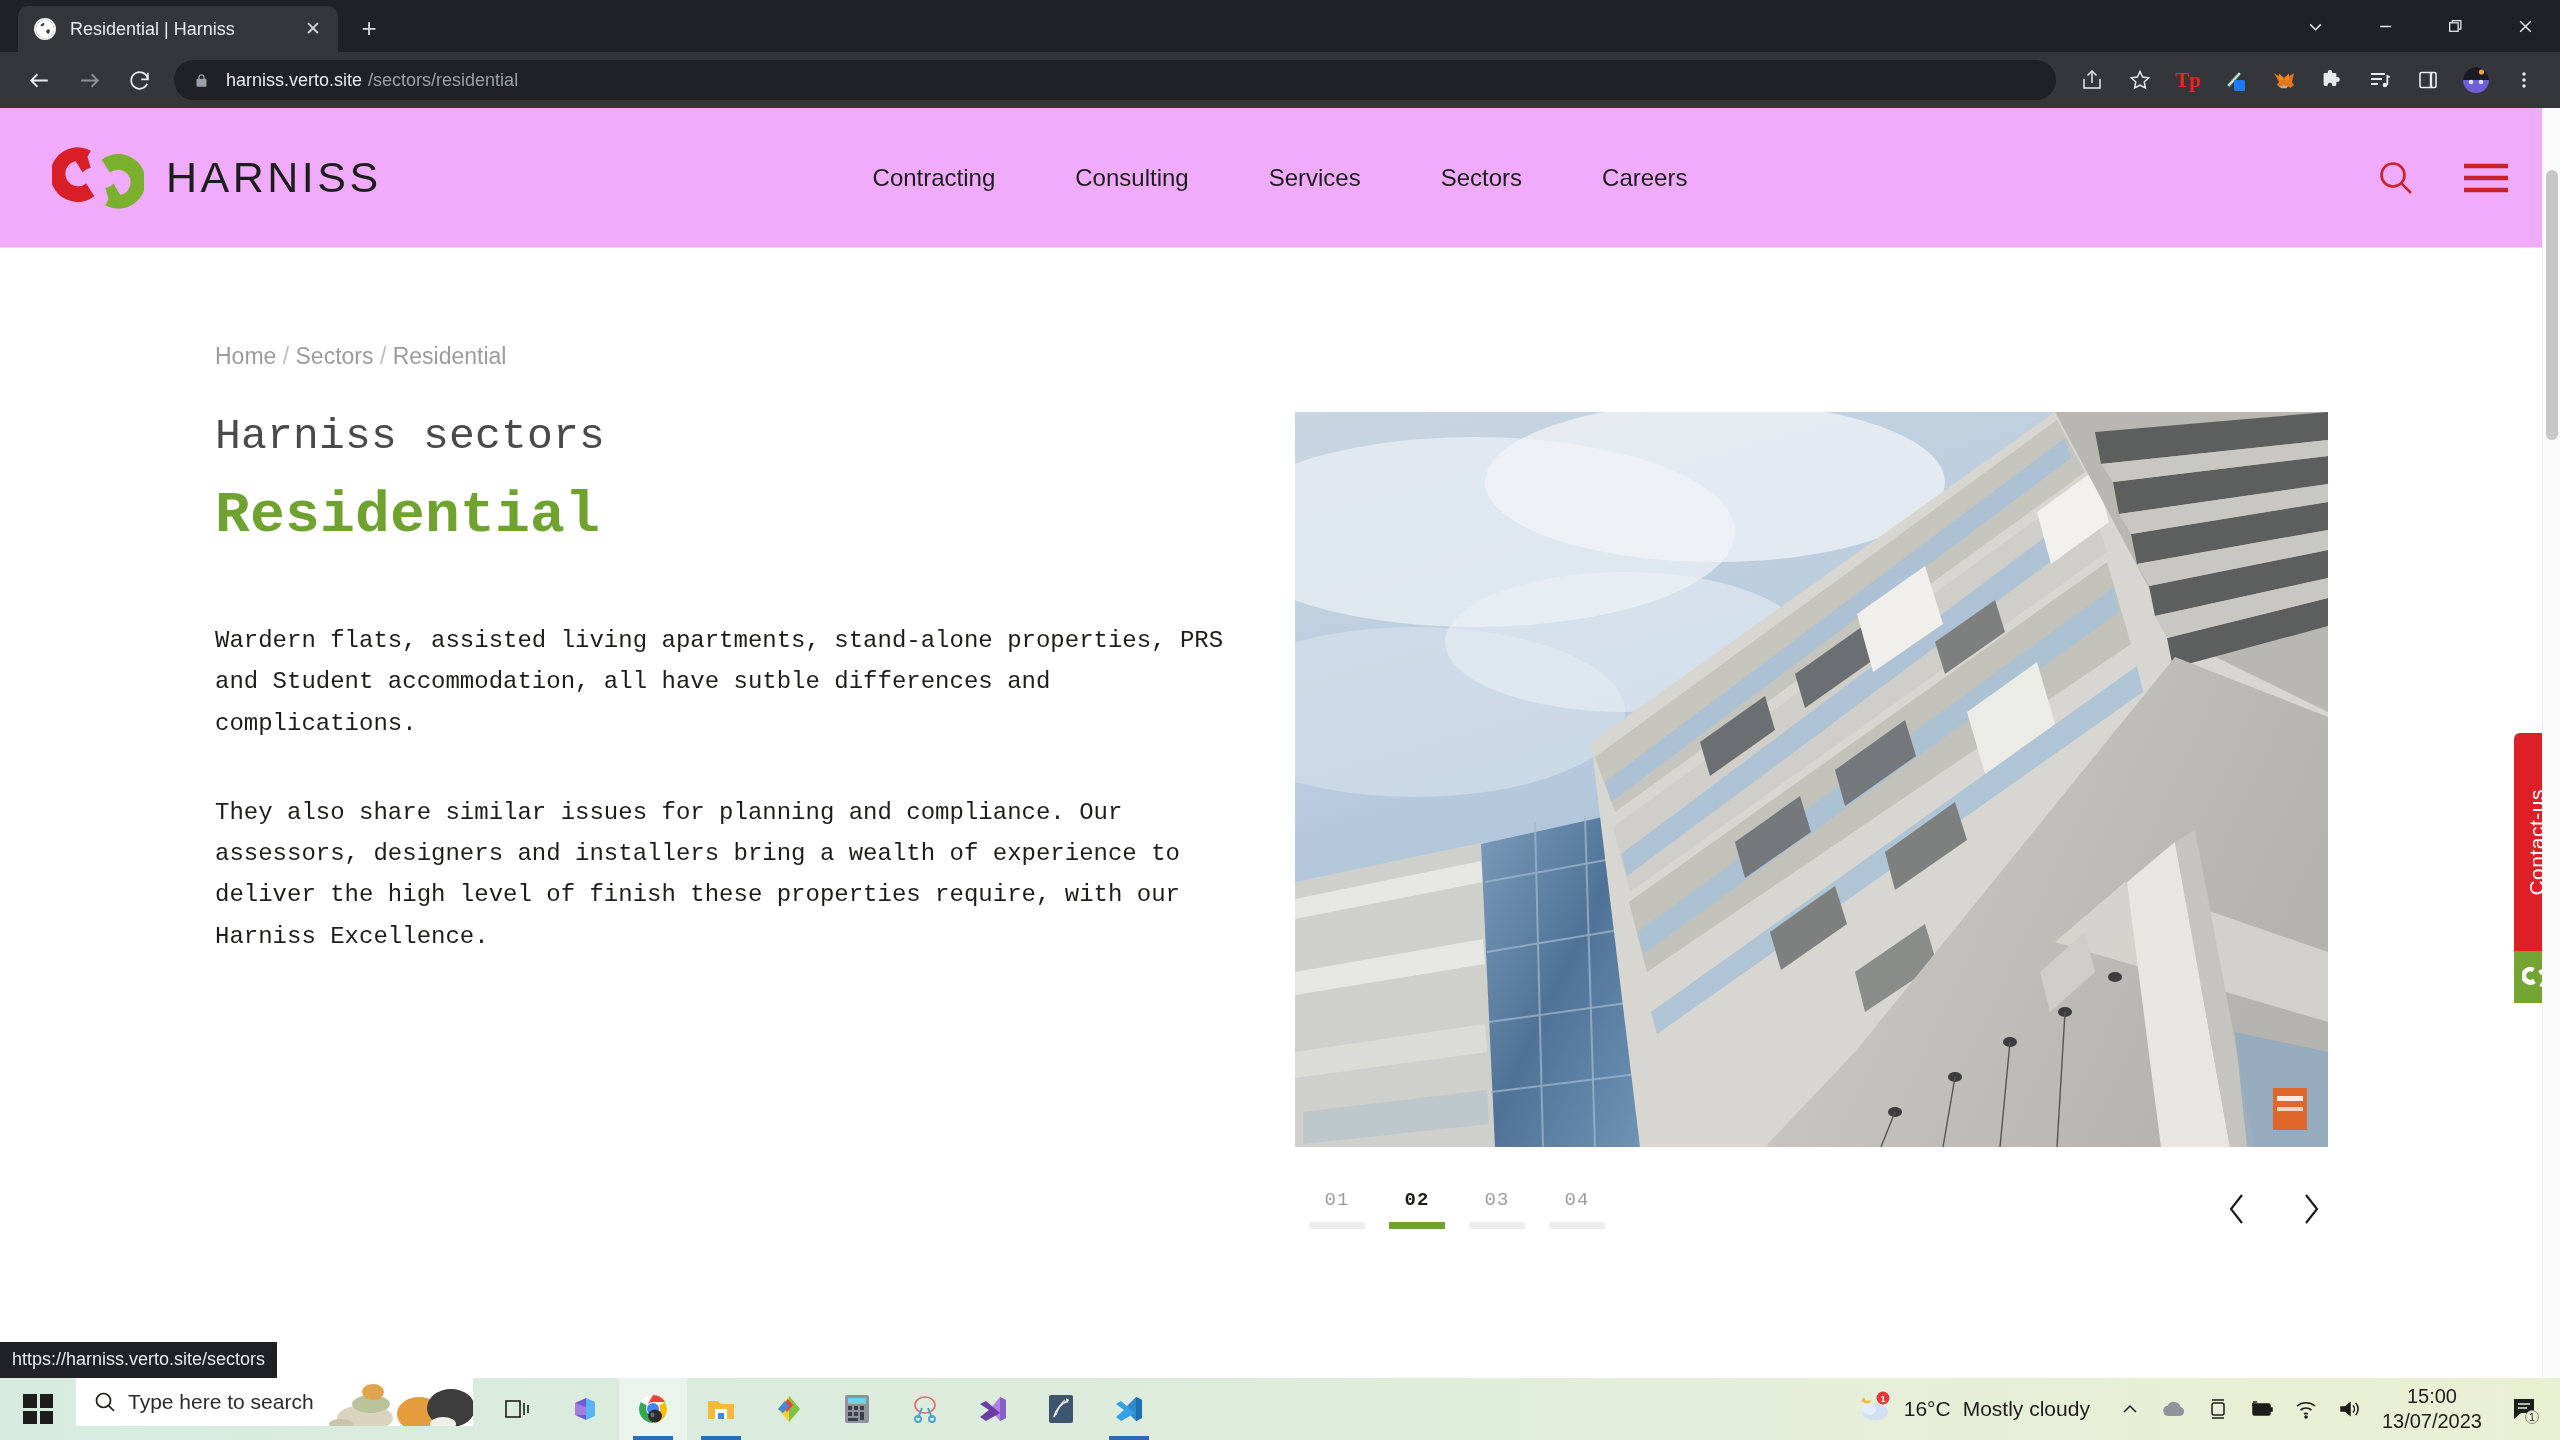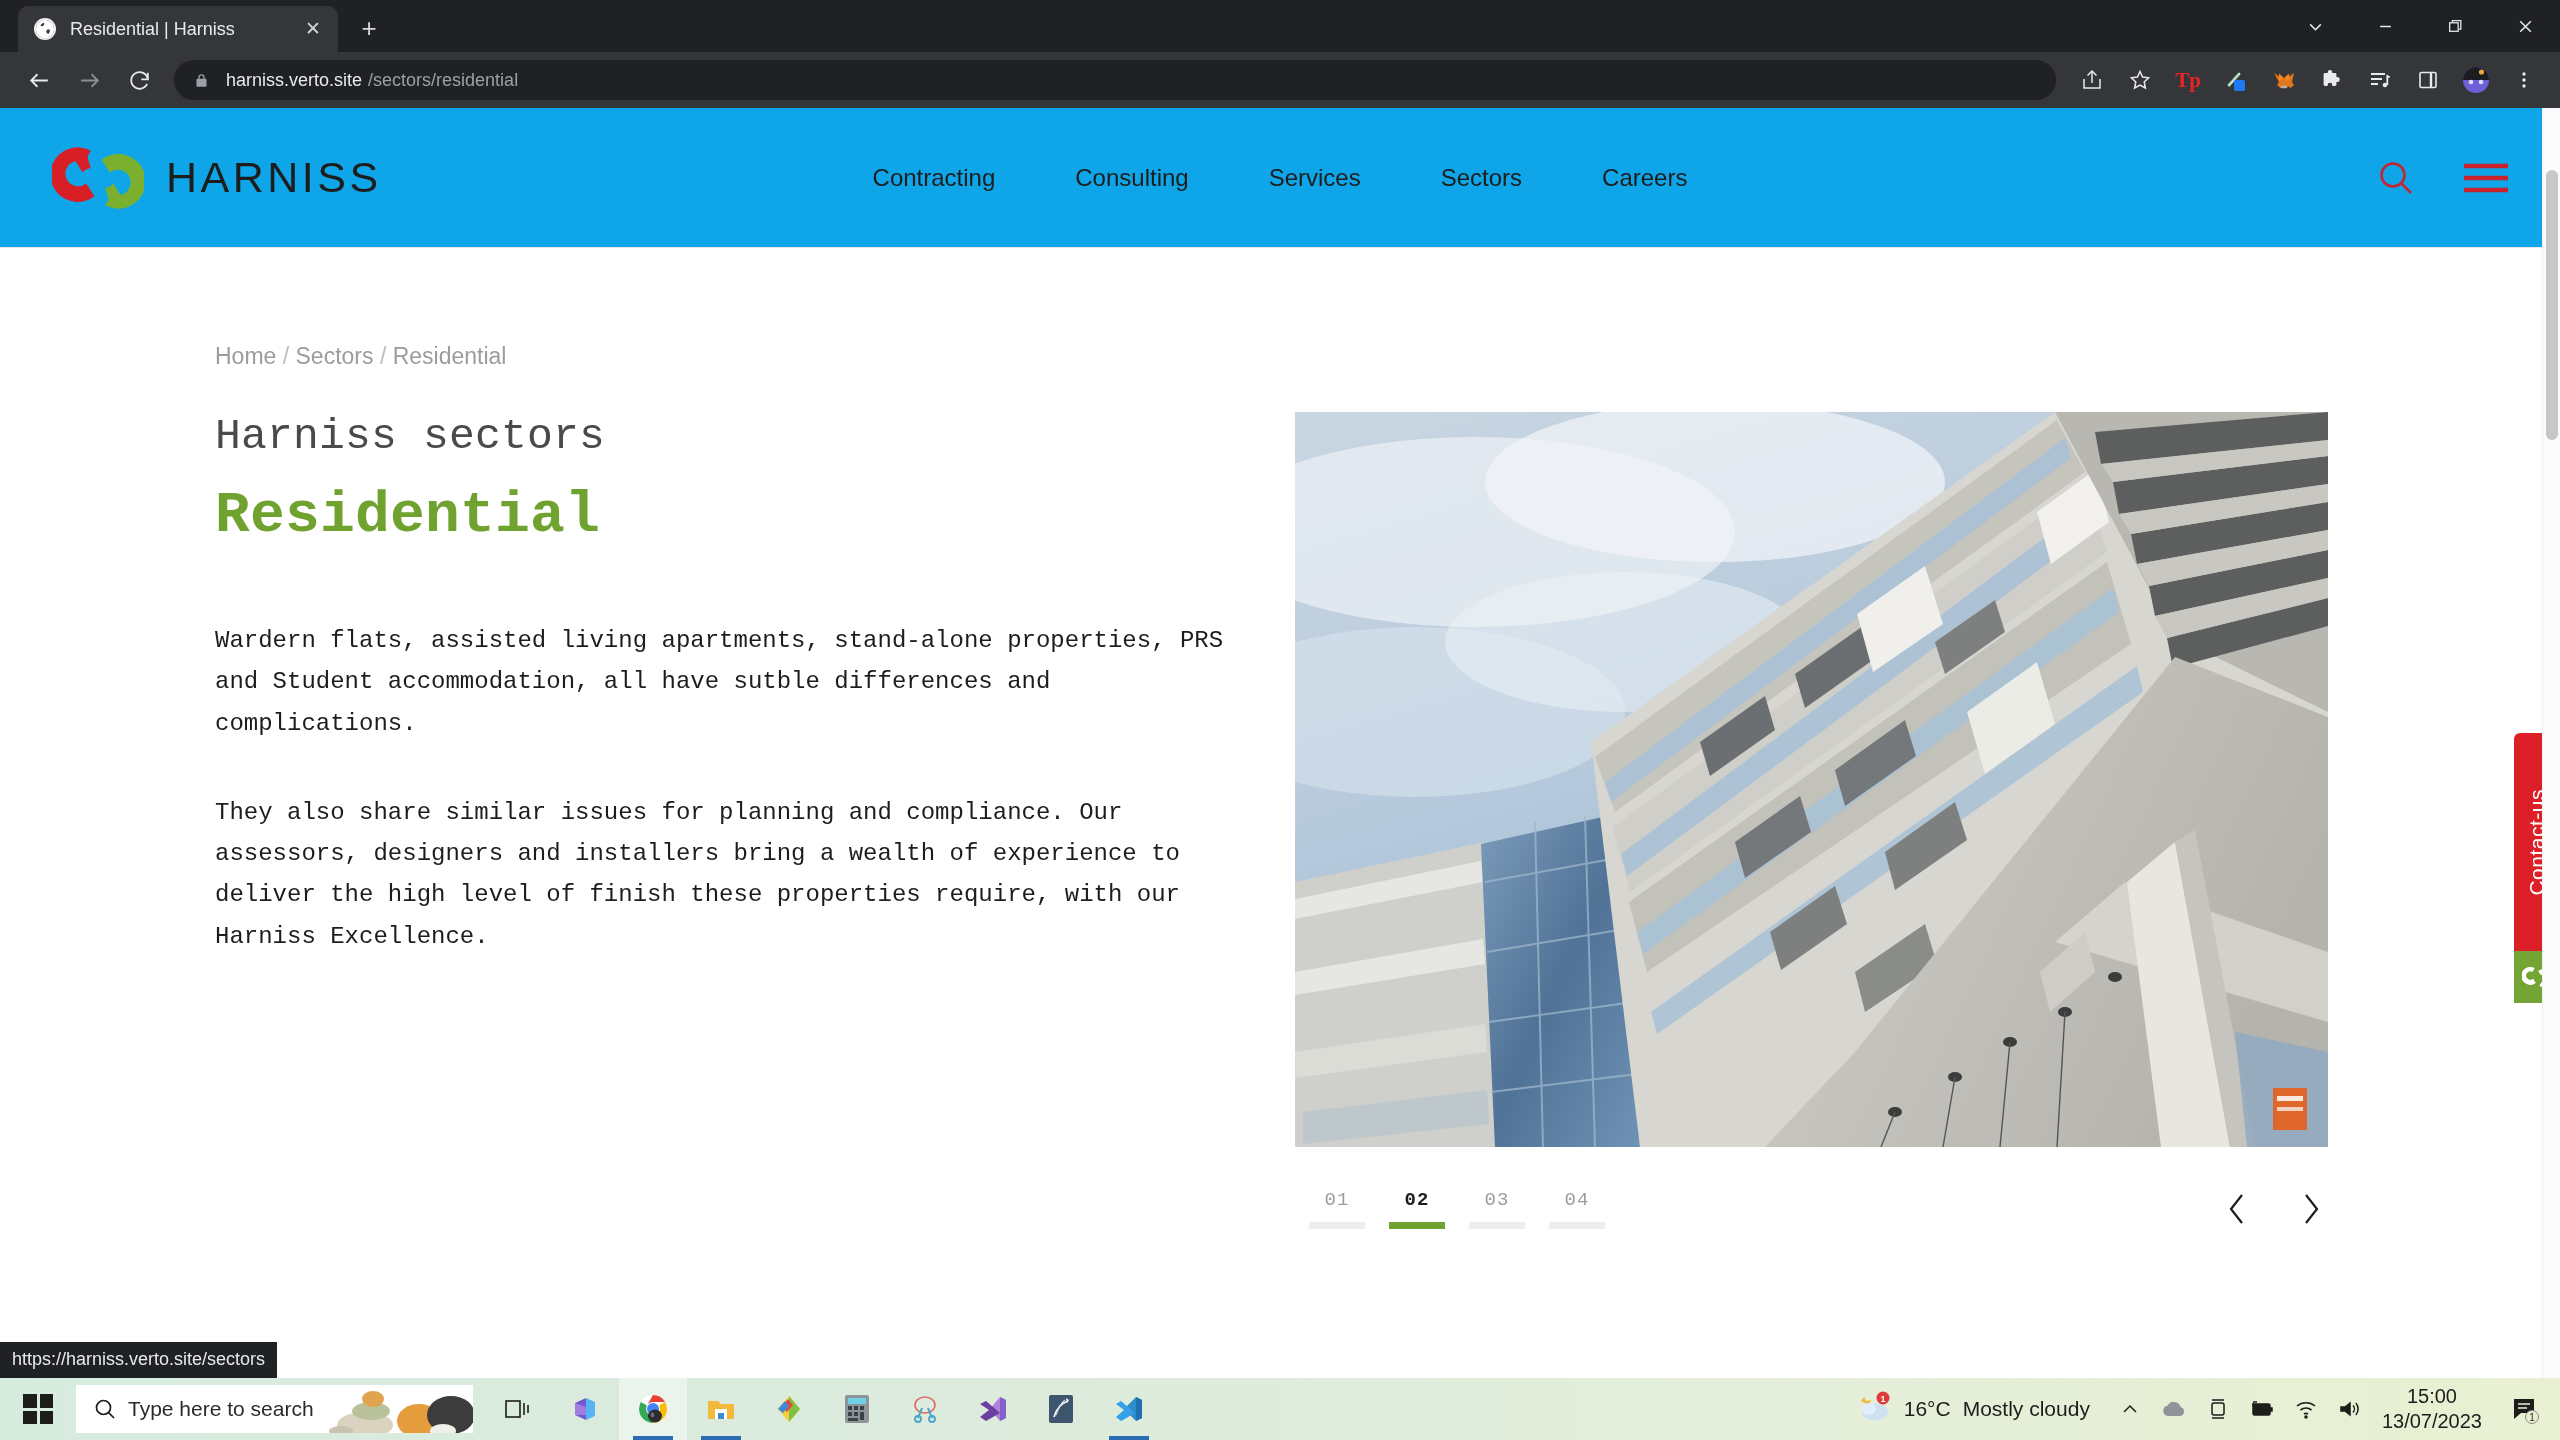--- a/index.html
+++ b/index.html
@@ -83,21 +83,21 @@
     display: flex; align-items: center; justify-content: center; color: #e8eaed;
     font-size: 18px;
   }
   .ext svg { display: block; }
 
   
   .viewport { flex: 1; position: relative; background: #fff; overflow: hidden; }
 
   
   .site-header {
-    height: 140px; background: #0ea5e9;
+    height: 140px; background: #f0abfc;
     display: flex; align-items: center; padding: 0 52px 0 52px;
     border-bottom: 1px solid #e8e8e8;
     position: relative;
   }
   .logo-wrap { display: flex; align-items: center; gap: 22px; }
   .logo-mark { width: 92px; height: 80px; }
   .logo-text {
     font-size: 43px; letter-spacing: 3.5px; color: #1d1d1b; font-weight: 500;
   }
   .main-nav {
@@ -184,21 +184,21 @@
     position: absolute; left: 0; bottom: 0;
     background: #202124; color: #e8eaed;
     font-size: 18px; padding: 7px 12px 8px 12px;
     white-space: nowrap; z-index: 40;
   }
 
   
   .taskbar {
     height: 62px; flex: 0 0 62px; position: relative;
     background: linear-gradient(90deg,#d7ecdf 0%, #dcebdc 40%, #e3eedb 65%, #e9f0d2 100%);
-    display: flex; align-items: center;
+    display: flex; 
   }
   .start-btn { width: 76px; height: 62px; display: flex; align-items: center; justify-content: center; }
   .win-logo { width: 30px; height: 30px; display: grid; grid-template-columns: 1fr 1fr; grid-template-rows: 1fr 1fr; gap: 3px; }
   .win-logo i { background: #1d1d1b; display: block; }
   .tb-search {
     width: 397px; height: 48px; background: #fff;
     display: flex; align-items: center; padding: 0 12px; position: relative; overflow: hidden;
   }
   .tb-search .mag { width: 34px; flex: 0 0 34px; display: flex; align-items: center; justify-content: center; }
   .tb-search .ph { font-size: 21px; color: #2b2b2b; margin-left: 6px; }

